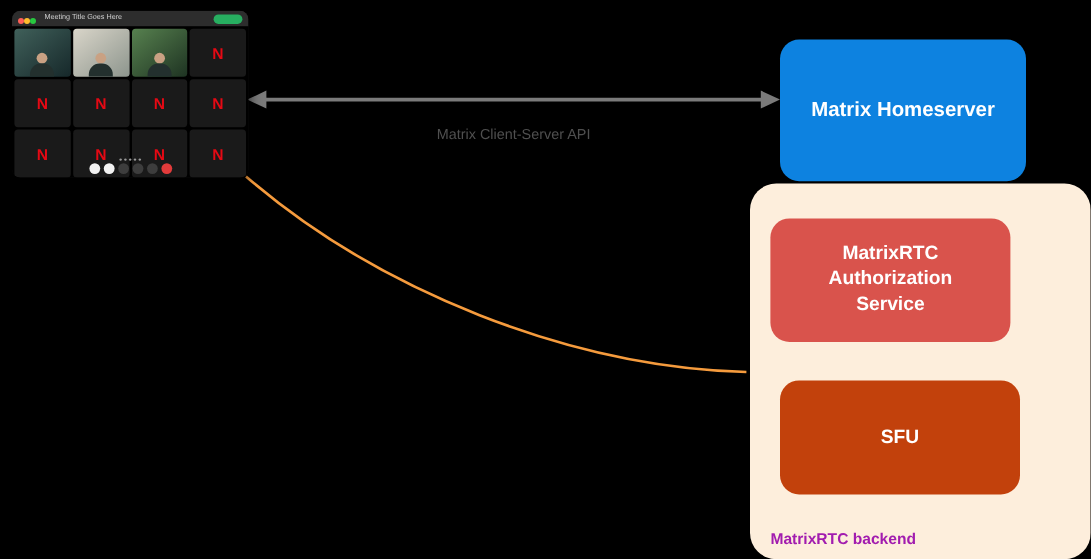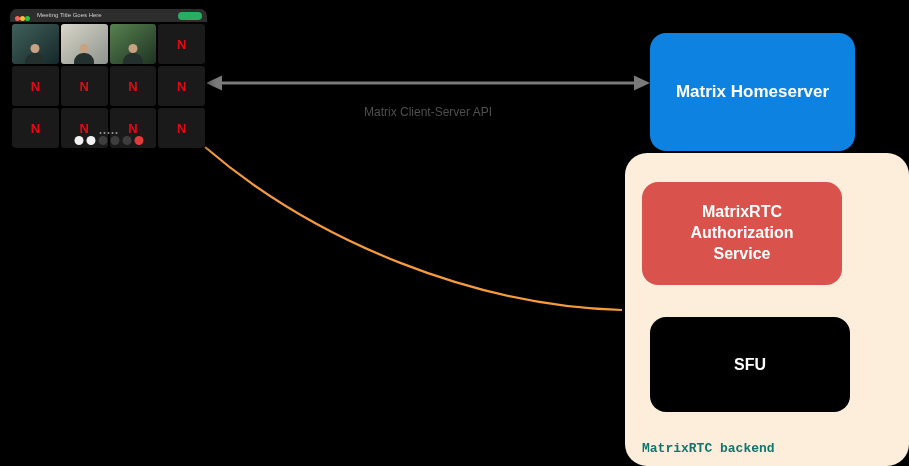--- a/index.html
+++ b/index.html
@@ -43,24 +43,24 @@
   
   .homeserver{position:absolute;left:650px;top:33px;width:205px;height:118px;background:#0d82e0;
               border-radius:16px;display:flex;align-items:center;justify-content:center;
               color:#fff;font-weight:bold;font-size:17px;}
   .backend{position:absolute;left:625px;top:153px;width:284px;height:313px;background:#fdeedc;
            border-radius:22px;}
   .auth{position:absolute;left:17px;top:29px;width:200px;height:103px;background:#d9534c;
         border-radius:16px;display:flex;align-items:center;justify-content:center;text-align:center;
         color:#fff;font-weight:bold;font-size:16px;line-height:1.3;}
   .auth span{max-width:160px;display:inline-block;}
-  .sfu{position:absolute;left:25px;top:164px;width:200px;height:95px;background:#000000;
+  .sfu{position:absolute;left:25px;top:164px;width:200px;height:95px;background:#c2410c;
        border-radius:16px;display:flex;align-items:center;justify-content:center;
        color:#fff;font-weight:bold;font-size:16px;}
-  .backend-label{position:absolute;left:17px;bottom:10px;color:#0f766e;font-size:13px;font-weight:bold;font-family:Liberation Mono, monospace;}
+  .backend-label{position:absolute;left:17px;bottom:10px;color:#a21caf;font-size:13px;font-weight:bold;}
 </style>
 </head>
 <body>
 
 <div class="canvas">
 
   <svg class="connectors" viewBox="0 0 909 466" xmlns="http://www.w3.org/2000/svg">
     <line x1="220" y1="83" x2="636" y2="83" stroke="#7a7a7a" stroke-width="3.2"></line>
     <polygon points="206,83 222,75.5 222,90.5" fill="#7a7a7a"></polygon>
     <polygon points="650,83 634,75.5 634,90.5" fill="#7a7a7a"></polygon>

